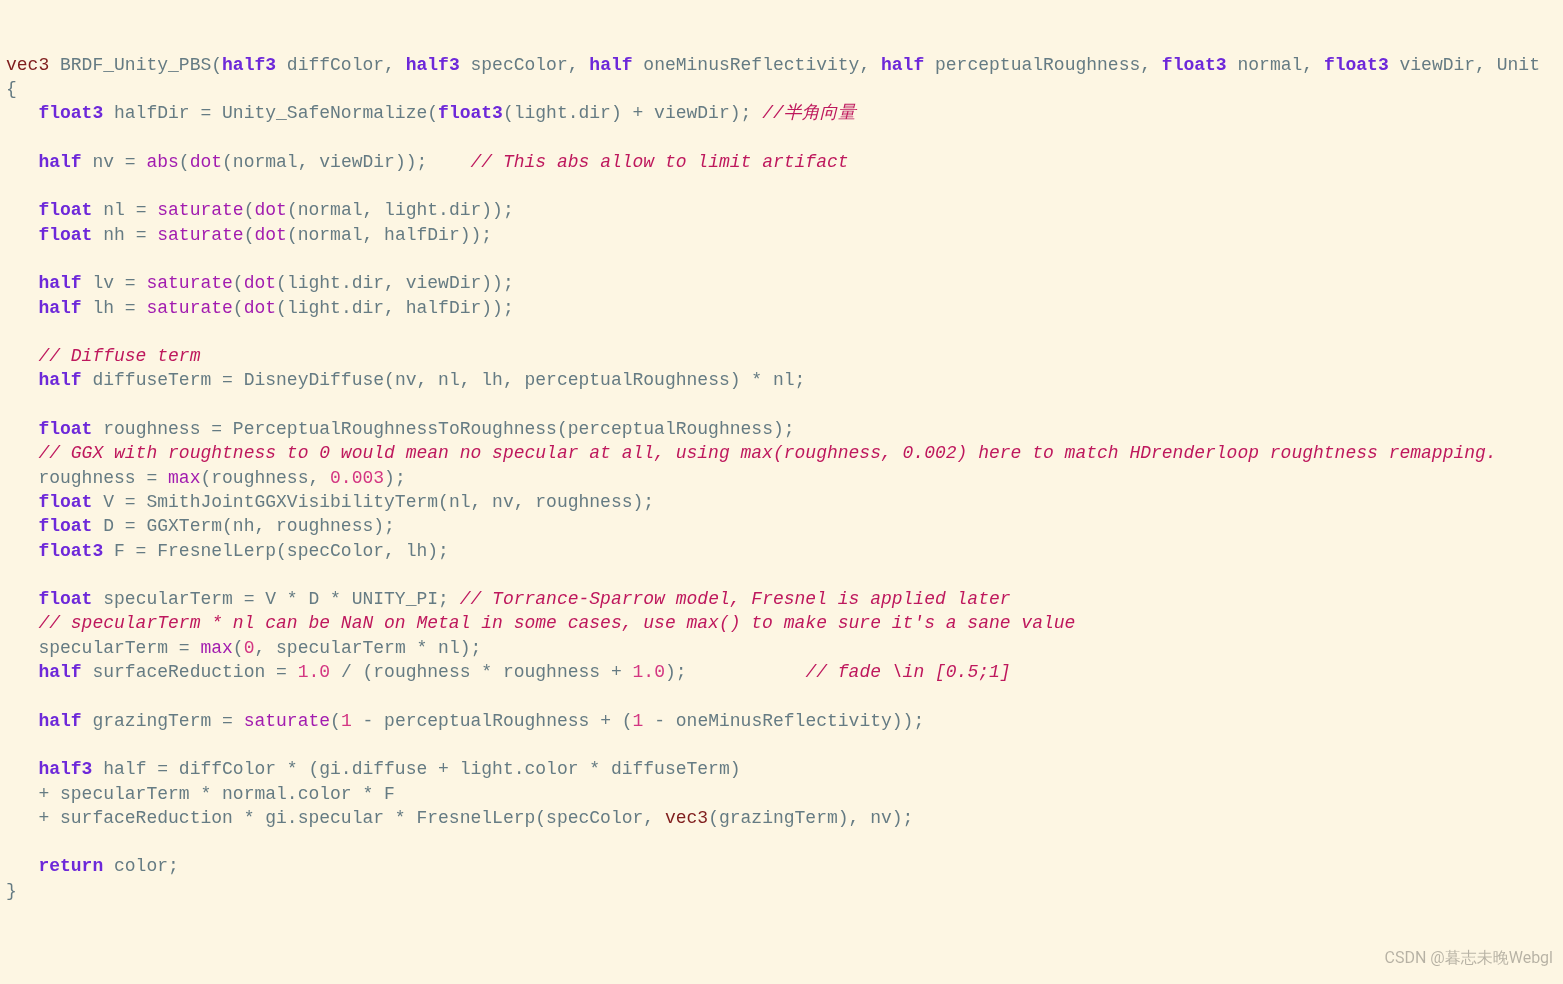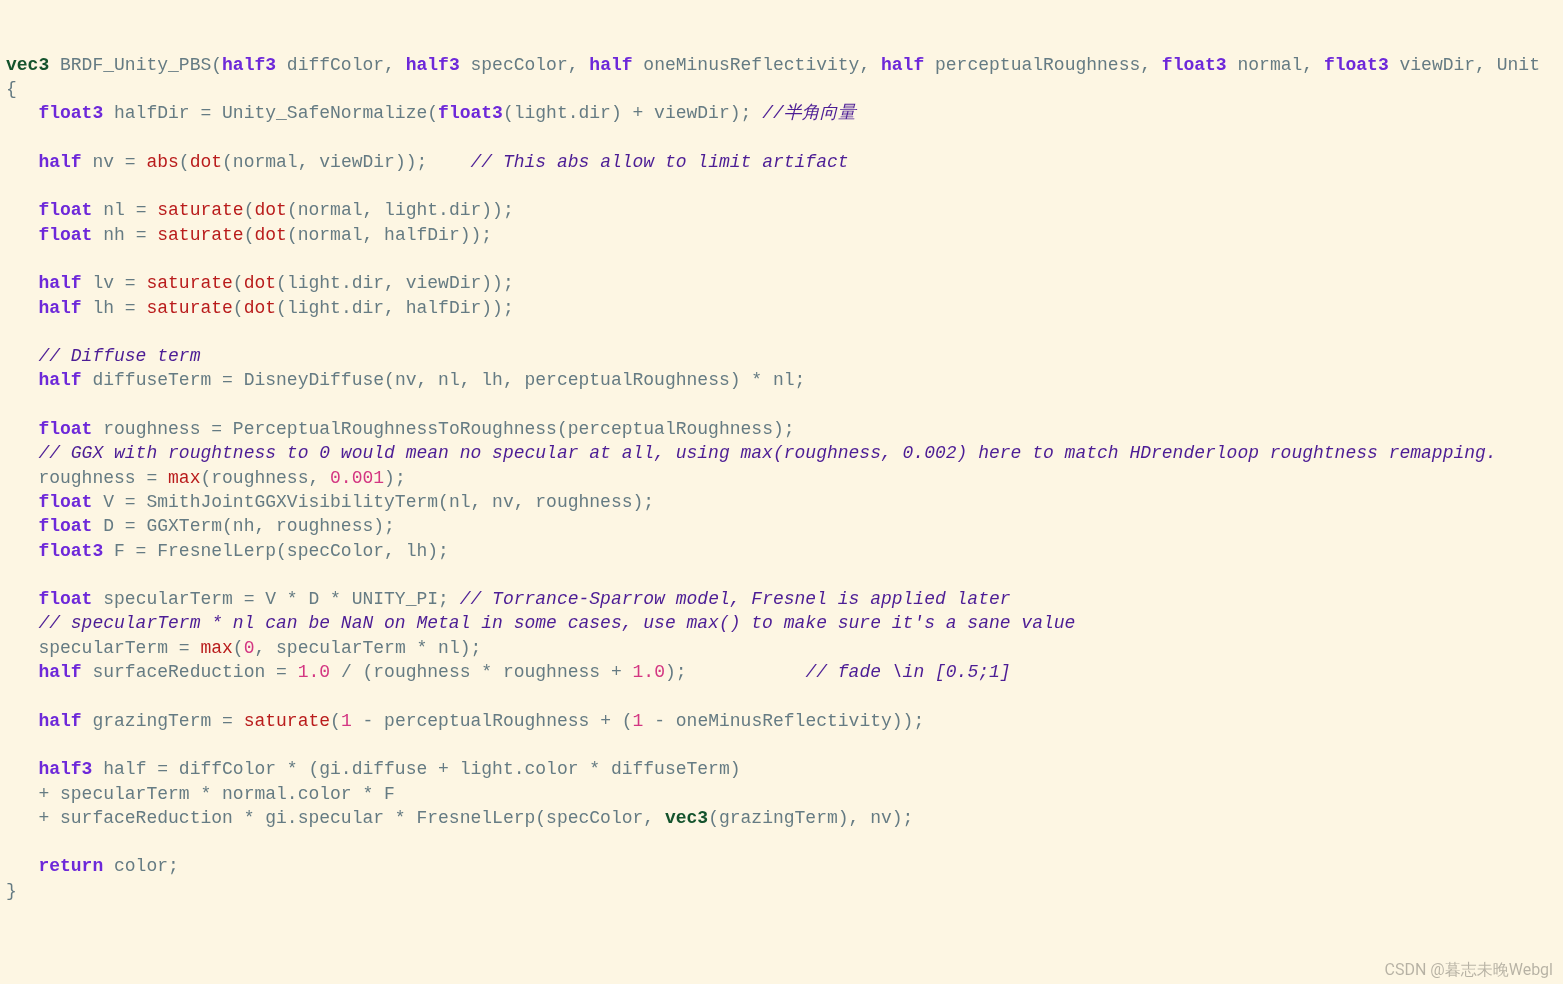--- a/index.html
+++ b/index.html
@@ -10,30 +10,30 @@
     line-height:24.3px;
     color:#657b83;
     font-style:italic;
     white-space:pre;
     padding:4px 0 4px 6px;
     overflow:hidden;
     min-width:1563px;
   }
   .tok{font-style:normal}
   .kw{color:#6d28d9;font-weight:bold}   
-  .bi{color:#b91c1c}                     
+  .bi{color:#a21caf}                     
   .nm{color:#d33682}                     
-  .cm{color:#4c1d95}                     
+  .cm{color:#be185d}                     
   .fn{color:#657b83}                     
   .pu{color:#657b83}                     
-  .ty{color:#14532d;font-weight:bold}    
+  .ty{color:#7f1d1d;font-weight:normal}    
   .watermark{
     position:fixed;
     right:10px;
-    bottom:2px;
+    bottom:14px;
     font-style:normal;
     font-size:16px;
     color:rgba(0,0,0,0.28);
     font-family:-apple-system,BlinkMacSystemFont,"Segoe UI",Roboto,"PingFang SC","Microsoft YaHei",sans-serif;
   }
 </style>
 </head>
 <body>
 
 <div><span class="tok ty">vec3</span><span class="tok fn"> BRDF_Unity_PBS(</span><span class="tok kw">half3</span><span class="tok fn"> diffColor, </span><span class="tok kw">half3</span><span class="tok fn"> specColor, </span><span class="tok kw">half</span><span class="tok fn"> oneMinusReflectivity, </span><span class="tok kw">half</span><span class="tok fn"> perceptualRoughness, </span><span class="tok kw">float3</span><span class="tok fn"> normal, </span><span class="tok kw">float3</span><span class="tok fn"> viewDir, Unit</span>
@@ -46,21 +46,21 @@
 <span class="tok fn">   </span><span class="tok kw">float</span><span class="tok fn"> nh = </span><span class="tok bi">saturate</span><span class="tok fn">(</span><span class="tok bi">dot</span><span class="tok fn">(normal, halfDir));</span>
 <span class="tok fn"></span>
 <span class="tok fn">   </span><span class="tok kw">half</span><span class="tok fn"> lv = </span><span class="tok bi">saturate</span><span class="tok fn">(</span><span class="tok bi">dot</span><span class="tok fn">(light.dir, viewDir));</span>
 <span class="tok fn">   </span><span class="tok kw">half</span><span class="tok fn"> lh = </span><span class="tok bi">saturate</span><span class="tok fn">(</span><span class="tok bi">dot</span><span class="tok fn">(light.dir, halfDir));</span>
 <span class="tok fn"></span>
 <span class="tok fn">   </span><span class="cm">// Diffuse term</span>
 <span class="tok fn">   </span><span class="tok kw">half</span><span class="tok fn"> diffuseTerm = DisneyDiffuse(nv, nl, lh, perceptualRoughness) * nl;</span>
 <span class="tok fn"></span>
 <span class="tok fn">   </span><span class="tok kw">float</span><span class="tok fn"> roughness = PerceptualRoughnessToRoughness(perceptualRoughness);</span>
 <span class="tok fn">   </span><span class="cm">// GGX with roughtness to 0 would mean no specular at all, using max(roughness, 0.002) here to match HDrenderloop roughtness remapping.</span>
-<span class="tok fn">   roughness = </span><span class="tok bi">max</span><span class="tok fn">(roughness, </span><span class="tok nm">0.001</span><span class="tok fn">);</span>
+<span class="tok fn">   roughness = </span><span class="tok bi">max</span><span class="tok fn">(roughness, </span><span class="tok nm">0.003</span><span class="tok fn">);</span>
 <span class="tok fn">   </span><span class="tok kw">float</span><span class="tok fn"> V = SmithJointGGXVisibilityTerm(nl, nv, roughness);</span>
 <span class="tok fn">   </span><span class="tok kw">float</span><span class="tok fn"> D = GGXTerm(nh, roughness);</span>
 <span class="tok fn">   </span><span class="tok kw">float3</span><span class="tok fn"> F = FresnelLerp(specColor, lh);</span>
 <span class="tok fn"></span>
 <span class="tok fn">   </span><span class="tok kw">float</span><span class="tok fn"> specularTerm = V * D * UNITY_PI; </span><span class="cm">// Torrance-Sparrow model, Fresnel is applied later</span>
 <span class="tok fn">   </span><span class="cm">// specularTerm * nl can be NaN on Metal in some cases, use max() to make sure it's a sane value</span>
 <span class="tok fn">   specularTerm = </span><span class="tok bi">max</span><span class="tok fn">(</span><span class="tok nm">0</span><span class="tok fn">, specularTerm * nl);</span>
 <span class="tok fn">   </span><span class="tok kw">half</span><span class="tok fn"> surfaceReduction = </span><span class="tok nm">1.0</span><span class="tok fn"> / (roughness * roughness + </span><span class="tok nm">1.0</span><span class="tok fn">);           </span><span class="cm">// fade \in [0.5;1]</span>
 <span class="tok fn"></span>
 <span class="tok fn">   </span><span class="tok kw">half</span><span class="tok fn"> grazingTerm = </span><span class="tok bi">saturate</span><span class="tok fn">(</span><span class="tok nm">1</span><span class="tok fn"> - perceptualRoughness + (</span><span class="tok nm">1</span><span class="tok fn"> - oneMinusReflectivity));</span>

